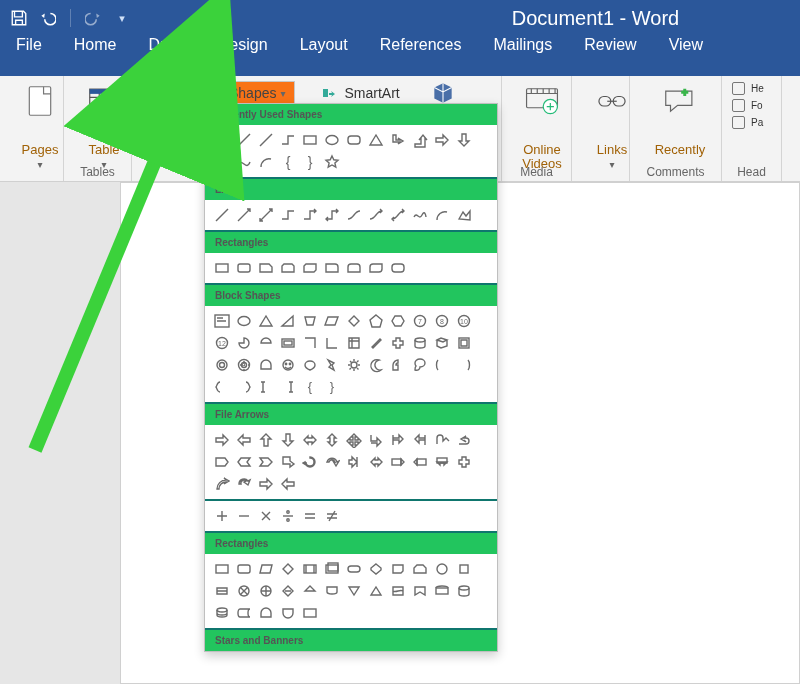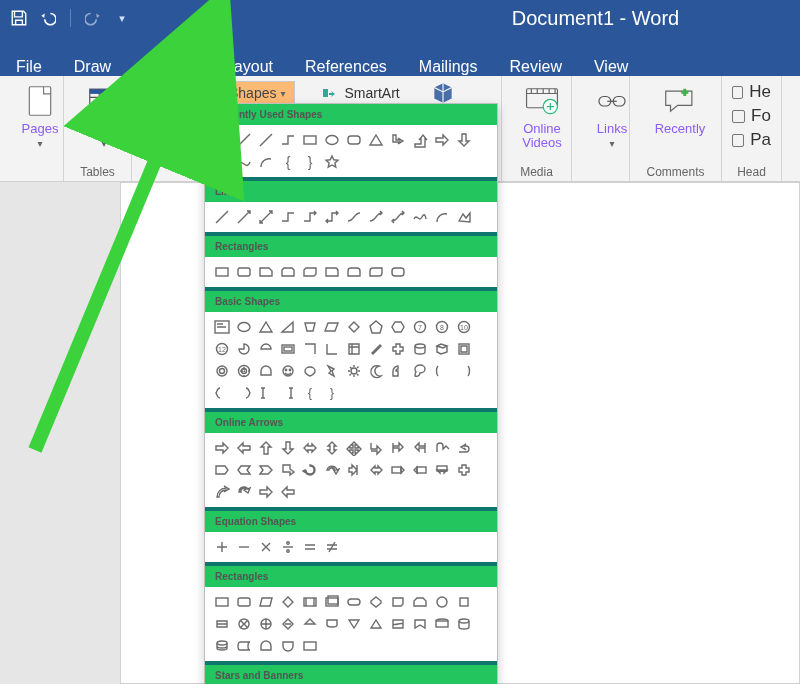--- a/index.html
+++ b/index.html
@@ -8,44 +8,44 @@
   
   .titlebar { height: 36px; background: #2b579a; display: flex; align-items: center; color: #fff; }
   .qat { display: flex; align-items: center; gap: 10px; padding-left: 10px; }
   .qat .ic { width: 18px; height: 18px; display: inline-flex; align-items: center; justify-content: center; color: #cfe0f7; }
   .qat .sep { width: 1px; height: 18px; background: rgba(255,255,255,.25); margin: 0 4px; }
   .title-center { flex:1; text-align:center; font-size: 20px; color:#fff; padding-left: 260px; }
   .title-center span.app { }
 
   
   .tabs { height: 40px; background: #2b579a; display:flex; align-items:stretch; color:#fff; font-size:16px; }
-  .tab { padding: 0 16px; display:flex; align-items:flex-end; cursor:pointer; position:relative; }
+  .tab { padding: 0 16px; display:flex; align-items:flex-start; cursor:pointer; position:relative; }
   .tab.selected-hl { height: 38px; margin-top:1px; }
   .hl-box { position:absolute; inset: -1px -1px -1px -1px; border: 3px solid #3bd23b; pointer-events:none; }
 
   
   .ribbon { height: 106px; background: #f3f3f3; border-bottom:1px solid #d0d0d0; display:flex; align-items:stretch; }
   .rgroup { border-right:1px solid #d4d4d4; padding: 4px 10px 2px; display:flex; flex-direction:column; justify-content:flex-start; position:relative; }
   .rgroup .glabel { position:absolute; bottom:2px; left:0; right:0; text-align:center; font-size:12px; color:#666; }
   .bigbtn { display:flex; flex-direction:column; align-items:center; gap:4px; width:60px; padding-top:4px; cursor:pointer; }
   .bigbtn .ic { width: 38px; height: 34px; display:flex; align-items:center; justify-content:center; }
-  .bigbtn .lbl { font-size:13px; color:#8b5cf6; text-align:center; line-height:1.1; }
+  .bigbtn .lbl { font-size:13px; color:#a16207; text-align:center; line-height:1.1;margin-top:21px; }
   .drop { font-size:10px; color:#666; margin-top:-2px;}
   .vlist { display:flex; flex-direction:column; gap:4px; padding-top:2px; }
-  .vitem { font-size:17px; color:#333; display:flex; align-items:center; gap:6px; white-space:nowrap; }
+  .vitem { font-size:10px; color:#333; display:flex; align-items:center; gap:6px; white-space:nowrap; }
   .vitem .sq { width:13px; height:13px; border:1.5px solid #777; border-radius:2px; }
 
-  .shapesbtn { display:inline-flex; align-items:center; gap:4px; background:#fdba74; border:1px solid #c7c7c7; padding:3px 8px; font-size:14px; color:#444; cursor:pointer; }
+  .shapesbtn { display:inline-flex; align-items:center; gap:4px; background:#f97316; border:1px solid #c7c7c7; padding:3px 8px; font-size:14px; color:#444; cursor:pointer; }
   .shapesbtn .dd { font-size:10px; color:#666; }
   .smartart { display:inline-flex; align-items:center; gap:6px; font-size:14px; color:#333; padding:3px 6px; cursor:pointer; }
   .topline { display:flex; gap:20px; align-items:center; }
 
   
   .shapes-panel { position:absolute; left:204px; top:103px; width:294px; background:#fff; border:1px solid #bfbfbf; box-shadow:0 4px 10px rgba(0,0,0,.2); }
-  .cat { border-top:4px solid #0f766e; }
+  .cat { border-top:2px solid #0f766e; }
   .cat:first-child { border-top:none; }
   .cat-h { background:#22c55e; color:#555; font-weight:600; font-size:10px; padding:5px 10px; }
   .cat-body { padding:6px 8px; display:flex; flex-wrap:wrap; gap:4px 4px; }
   .sicon { width:18px; height:18px; display:inline-flex; align-items:center; justify-content:center; cursor:pointer; }
   .sicon svg { width:16px; height:16px; stroke:#6b6b6b; fill:none; stroke-width:1.4; }
   .sicon.star svg { fill:none; }
   .sicon.txt { font-size:14px; color:#6b6b6b; line-height:1; }
 
   
   .docarea { position:absolute; left:0; top:182px; right:0; bottom:0; background:#e6e6e6; }
@@ -82,20 +82,23 @@
     <span class="ic" style="font-size:11px;color:#cfe0f7">▾</span>
   </div>
   <div class="title-center">
     <span>Document1</span><span> - </span><span class="app">Word</span>
   </div>
 </div>
 
 <div class="tabs">
   <div class="tab">
       <span>File</span>
+    </div>
+  <div class="tab">
+      <span>Home</span>
     </div>
   <div class="tab">
       <span>Draw</span>
     </div>
   <div class="tab">
       <span>Design</span>
     </div>
   <div class="tab">
       <span>Layout</span>
     </div>
@@ -452,21 +455,21 @@
         </span>
       <span class="sicon">
           <svg viewBox="0 0 16 16">
             <rect x="2" y="4" width="12" height="8" rx="3"></rect>
           </svg>
         </span>
     </div>
   </div>
 
   <div class="cat">
-    <div class="cat-h">Basic Shapes</div>
+    <div class="cat-h">Block Shapes</div>
     <div class="cat-body" id="basic-body">
         <span class="sicon">
           <svg viewBox="0 0 16 16">
             <rect x="1" y="2" width="14" height="12"></rect>
             <path d="M3 5h6M3 8h9"></path>
           </svg>
         </span>
         <span class="sicon">
           <svg viewBox="0 0 16 16">
             <ellipse cx="8" cy="8" rx="6" ry="4.5"></ellipse>
@@ -684,21 +687,21 @@
         </span>
         <span class="sicon">
           <svg viewBox="0 0 16 16">
             <text x="8" y="12" font-size="13" text-anchor="middle" fill="#6b6b6b" stroke="none">}</text>
           </svg>
         </span>
       </div>
   </div>
 
   <div class="cat">
-    <div class="cat-h">Online Arrows</div>
+    <div class="cat-h">File Arrows</div>
     <div class="cat-body" id="arrows-body">
         <span class="sicon">
           <svg viewBox="0 0 16 16">
             <path d="M2 6h7V3l5 5-5 5v-3H2z"></path>
           </svg>
         </span>
         <span class="sicon">
           <svg viewBox="0 0 16 16">
             <path d="M14 6H7V3L2 8l5 5v-3h7z"></path>
           </svg>
@@ -833,21 +836,20 @@
         </span>
         <span class="sicon">
           <svg viewBox="0 0 16 16">
             <path d="M14 6H7V3L2 8l5 5v-3h7z"></path>
           </svg>
         </span>
       </div>
   </div>
 
   <div class="cat">
-    <div class="cat-h">Equation Shapes</div>
     <div class="cat-body">
       <span class="sicon">
           <svg viewBox="0 0 16 16">
             <path d="M8 3v10M3 8h10"></path>
           </svg>
         </span>
       <span class="sicon">
           <svg viewBox="0 0 16 16">
             <path d="M3 8h10"></path>
           </svg>

